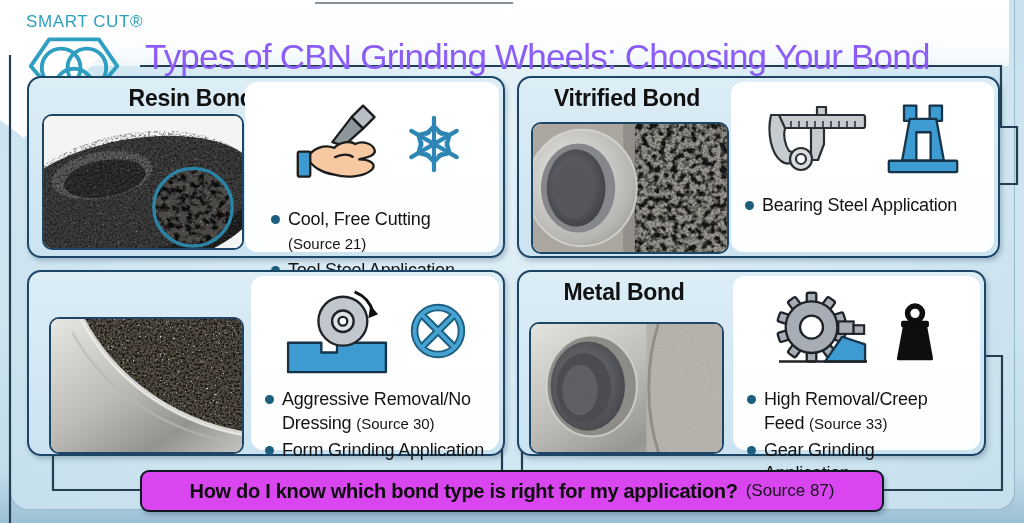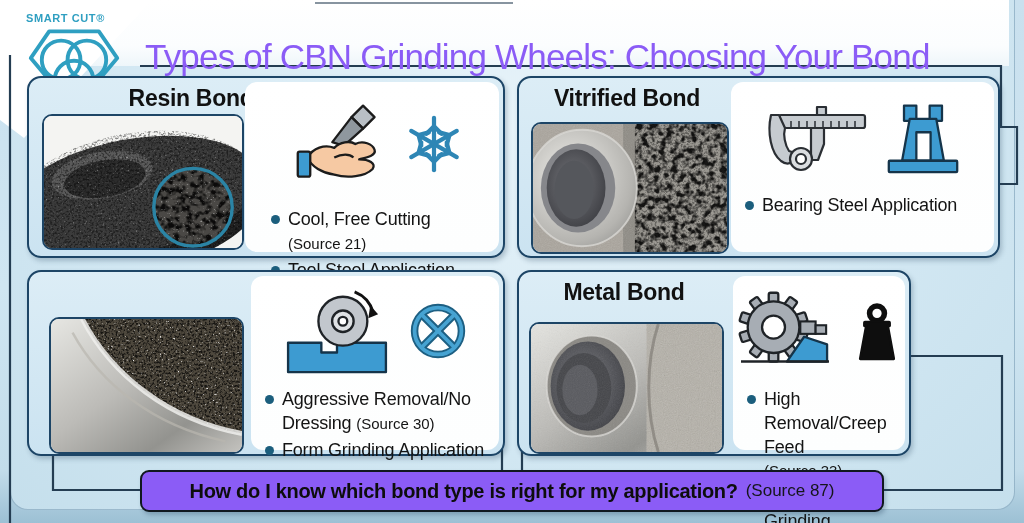--- a/index.html
+++ b/index.html
@@ -14,21 +14,21 @@
   .top-strip{position:absolute;left:0;top:0;width:1009px;height:66px;
     background:linear-gradient(180deg,#ffffff 0%,#fbfdfe 70%,#eef6fa 100%);z-index:2;}
   .logo-patch{position:absolute;left:0;top:0;width:170px;height:160px;background:#fff;
     clip-path:polygon(0 0,152px 0,24px 138px,0 120px);z-index:2;}
 
   
   .deco{position:absolute;left:0;top:0;width:1024px;height:523px;z-index:3;pointer-events:none;}
 
   
   .logo{position:absolute;left:26px;top:12px;z-index:4;width:110px;}
-  .logo-text{color:#2f9fc1;font-weight:bold;font-size:11px;letter-spacing:.6px;white-space:nowrap;}
+  .logo-text{color:#2f9fc1;font-weight:normal;font-size:17px;letter-spacing:.6px;white-space:nowrap;}
   .logo-mark{margin:3px 0 0 2px;display:block;}
 
   
   .title{position:absolute;left:145px;top:14px;z-index:4;font-size:35px;font-weight:normal;
     color:#8b5cf6;letter-spacing:-.8px;white-space:nowrap;}
 
   
   .card{position:absolute;z-index:5;border:2px solid #1d4566;border-radius:14px;
     background:linear-gradient(180deg,#dcedf6 0%,#cbe3f1 100%);
     box-shadow:2px 3px 5px rgba(40,70,95,.28);box-sizing:border-box;}
@@ -43,21 +43,21 @@
   .card-resin .icons{height:112px;}
   .bullets{list-style:none;margin:8px 0 0 0;padding:0 6px 0 14px;font-size:18px;line-height:1.32;
     color:#141414;letter-spacing:-.2px;}
   .bullets li{position:relative;padding-left:17px;margin-bottom:3px;}
   .dot{position:absolute;left:0;top:7px;width:9px;height:9px;border-radius:50%;background:#1b5e7d;}
   .src{font-size:15px;letter-spacing:0;white-space:nowrap;}
   .card-metal .bullets{padding-right:46px;}
 
   
   .footer-bar{position:absolute;left:140px;top:470px;width:744px;height:42px;z-index:6;
-    background:#8b5cf6;border:2px solid #10181f;border-radius:9px;box-sizing:border-box;
+    background:#d946ef;border:2px solid #10181f;border-radius:9px;box-sizing:border-box;
     display:flex;align-items:center;justify-content:center;gap:8px;
     box-shadow:2px 3px 4px rgba(40,70,95,.3);}
   .footer-q{font-size:20px;font-weight:bold;color:#0d0d0d;letter-spacing:-.3px;white-space:nowrap;}
   .footer-src{font-size:17px;color:#15151a;white-space:nowrap;}
 </style>
 </head>
 <body>
 
 <svg width="0" height="0" style="position:absolute" aria-hidden="true">
   <defs>
@@ -280,21 +280,21 @@
         </g>
       </svg>
     </div>
     <ul class="bullets">
       <li><span class="dot"></span><span>Aggressive Removal/No Dressing</span> <span class="src">(Source 30)</span></li>
       <li><span class="dot"></span><span>Form Grinding Application</span></li>
     </ul>
   </div>
 </section>
 
-<section class="card card-metal" style="left:517px;top:270px;width:394px;height:186px;">
+<section class="card card-metal" style="left:517px;top:270px;width:469px;height:186px;">
   <h2 style="left:5px;width:200px;">Metal Bond</h2>
   <div class="photo" style="left:10px;top:50px;width:195px;height:132px;">
     <svg viewBox="0 0 195 132" preserveAspectRatio="none">
       <rect width="195" height="132" fill="url(#gSilver)"></rect>
       <rect x="118" width="77" height="132" fill="#b5b1a8"></rect>
       <rect x="118" width="77" height="132" filter="url(#fNoiseFine)" opacity="0.3"></rect>
       <path d="M130,0 C117,40 117,92 130,132" stroke="#8f8b84" stroke-width="3" fill="none"></path>
       <ellipse cx="62" cy="64" rx="46" ry="52" fill="#8b8984"></ellipse>
       <ellipse cx="62" cy="64" rx="46" ry="52" fill="none" stroke="#d9d8d4" stroke-width="2" opacity="0.8"></ellipse>
       <ellipse cx="58" cy="64" rx="38" ry="46" fill="url(#gBore)"></ellipse>

